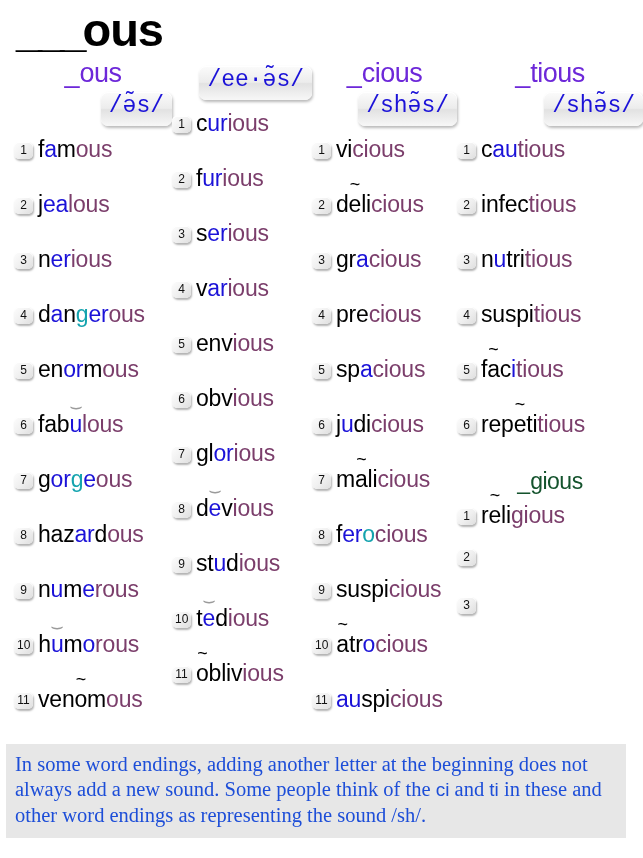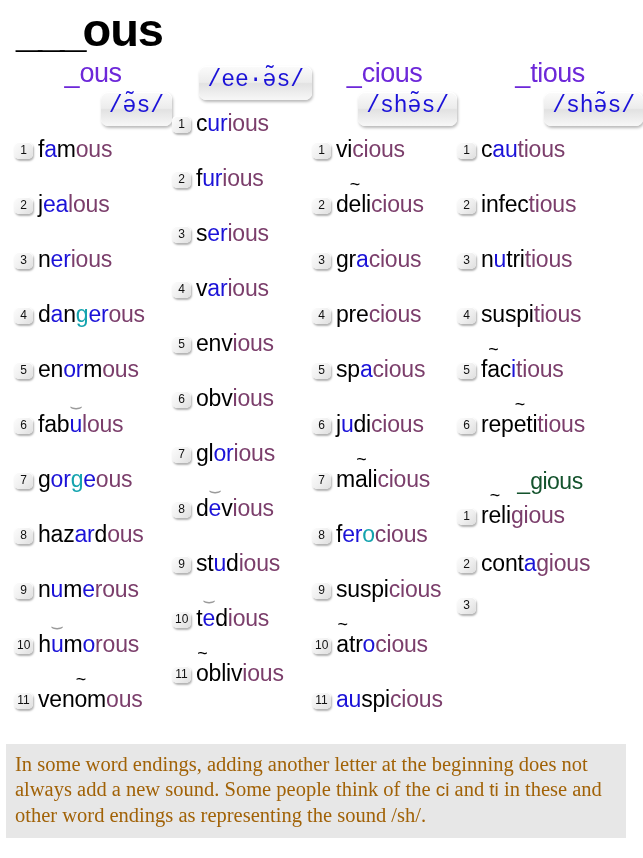--- a/index.html
+++ b/index.html
@@ -144,21 +144,21 @@
     position: absolute;
     left: 6px;
     top: 744px;
     width: 620px;
     background: #e7e7e7;
     padding: 8px 9px 10px 9px;
     box-sizing: border-box;
     font-family: "Liberation Serif", serif;
     font-size: 20.5px;
     line-height: 1.24;
-    color: #a16207;
+    color: #1d4ed8;
   }
   #footer-note .hl { font-family: "Liberation Sans", sans-serif; font-size: 19px; }
 </style>
 </head>
 <body>
 
 <div id="main-title">
   <span class="blank">___</span><span>ous</span>
 </div>
 
@@ -363,21 +363,20 @@
   <div class="col-head">
     <span>_</span><span class="us">gious</span>
   </div>
   <div class="rows" id="sub-rows">
       <div class="word-row">
         <span class="num">1</span>
         <span class="word"><span class="b">r</span><span class="b tilde">e</span><span class="b">li</span><span class="pu">gious</span></span>
       </div>
       <div class="word-row">
         <span class="num">2</span>
-        <span class="word"><span class="b">cont</span><span class="bl">a</span><span class="pu">gious</span></span>
       </div>
       <div class="word-row">
         <span class="num">3</span>
       </div>
     </div>
 </div>
 
 <div id="footer-note">
   <span>In some word endings, adding another letter at the beginning does not always add a new sound. Some people think of the <span class="hl">ci</span> and <span class="hl">ti</span> in these and other word endings as representing the sound /sh/.</span>
 </div>

